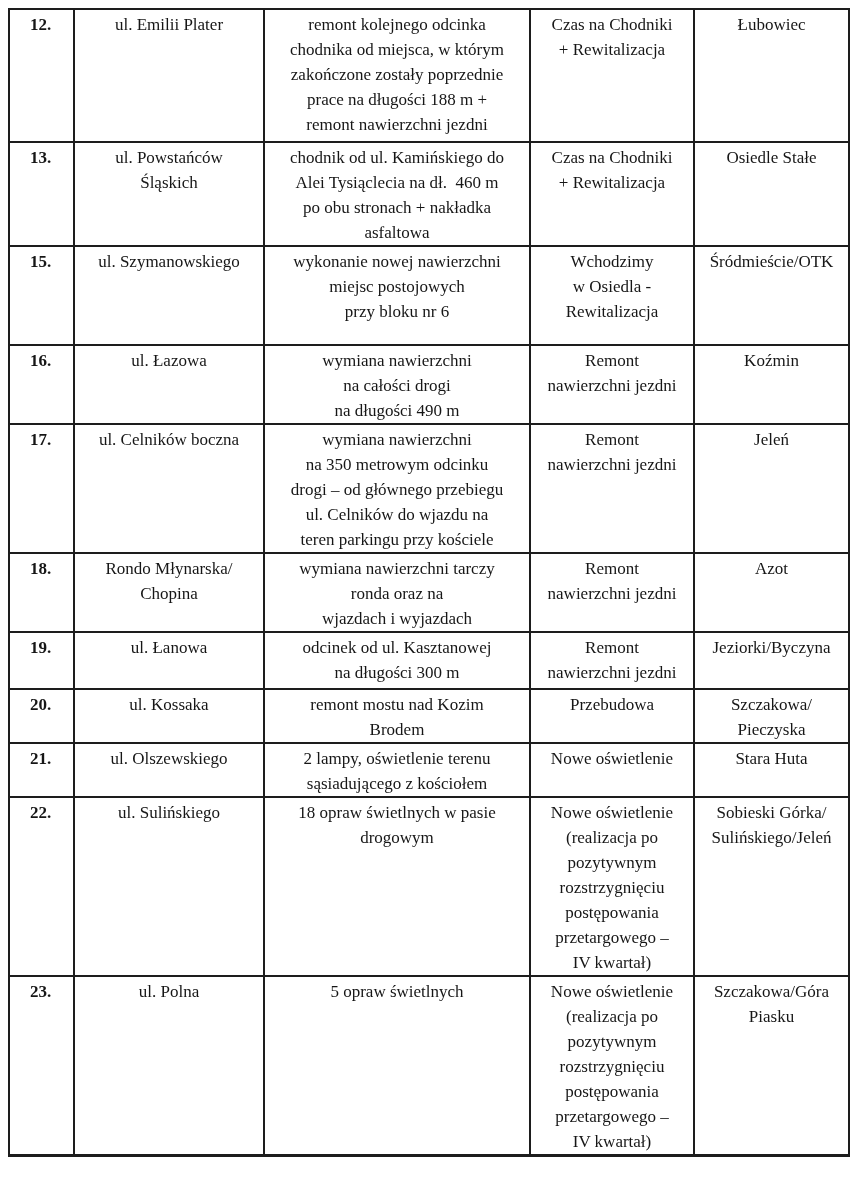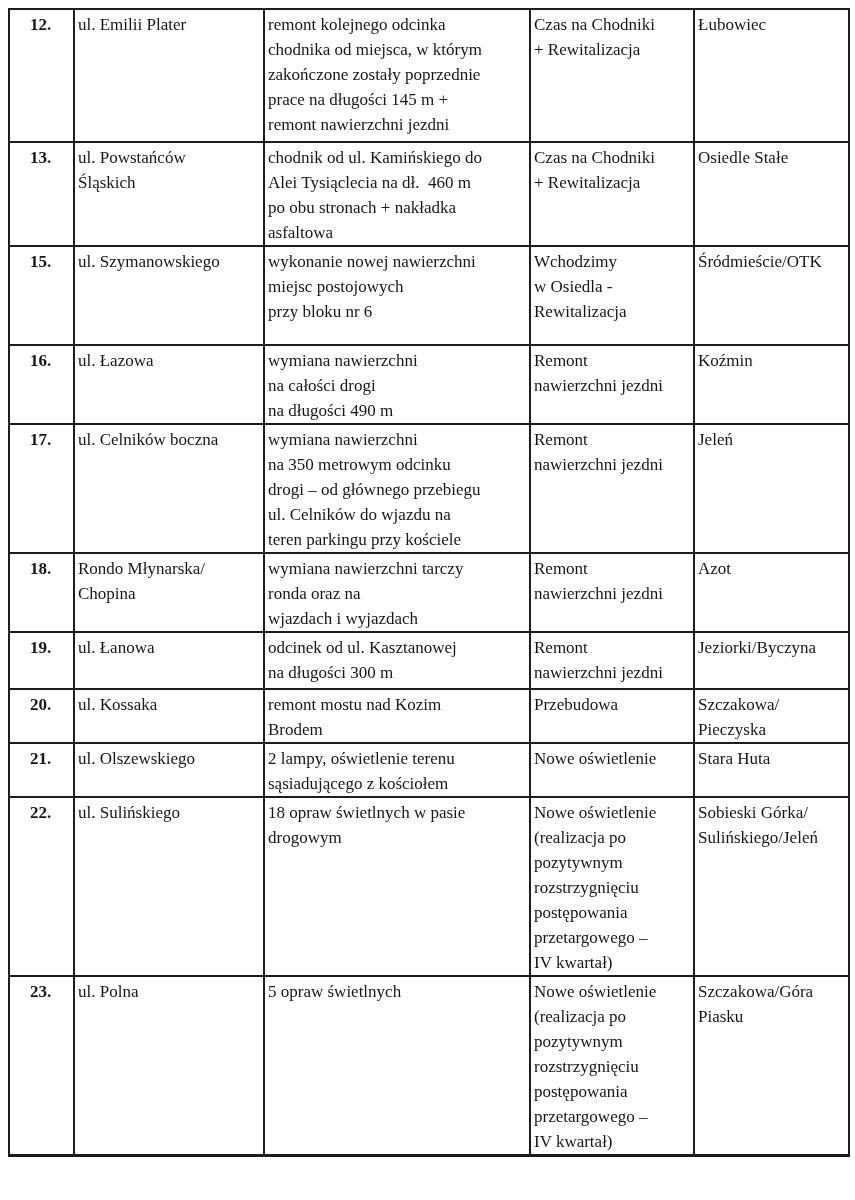--- a/index.html
+++ b/index.html
@@ -22,20 +22,21 @@
     top: 8px;
     width: 840px;
     border-collapse: collapse;
     table-layout: fixed;
     border: 2px solid #1d1d1d;
     border-bottom-width: 3px;
   }
   table.works td {
     border: 2px solid #1d1d1d;
     vertical-align: top;
+    text-align: center;
     font-size: 17px;
     line-height: 25px;
     padding: 2px 3px 0 3px;
     white-space: pre-line;
     overflow: hidden;
   }
   table.works td.num {
     text-align: center;
     font-weight: bold;
     padding-right: 5px;
@@ -53,21 +54,21 @@
       <col style="width:164px">
       <col style="width:155px">
     </colgroup>
     <tbody>
       <tr style="height:133px">
         <td class="num">12.</td>
         <td>ul. Emilii Plater</td>
         <td>remont kolejnego odcinka
 chodnika od miejsca, w którym
 zakończone zostały poprzednie
-prace na długości 145 m +
+prace na długości 188 m +
 remont nawierzchni jezdni</td>
         <td>Czas na Chodniki
 + Rewitalizacja</td>
         <td>Łubowiec</td>
       </tr>
       <tr style="height:102px">
         <td class="num">13.</td>
         <td>ul. Powstańców
 Śląskich</td>
         <td>chodnik od ul. Kamińskiego do

